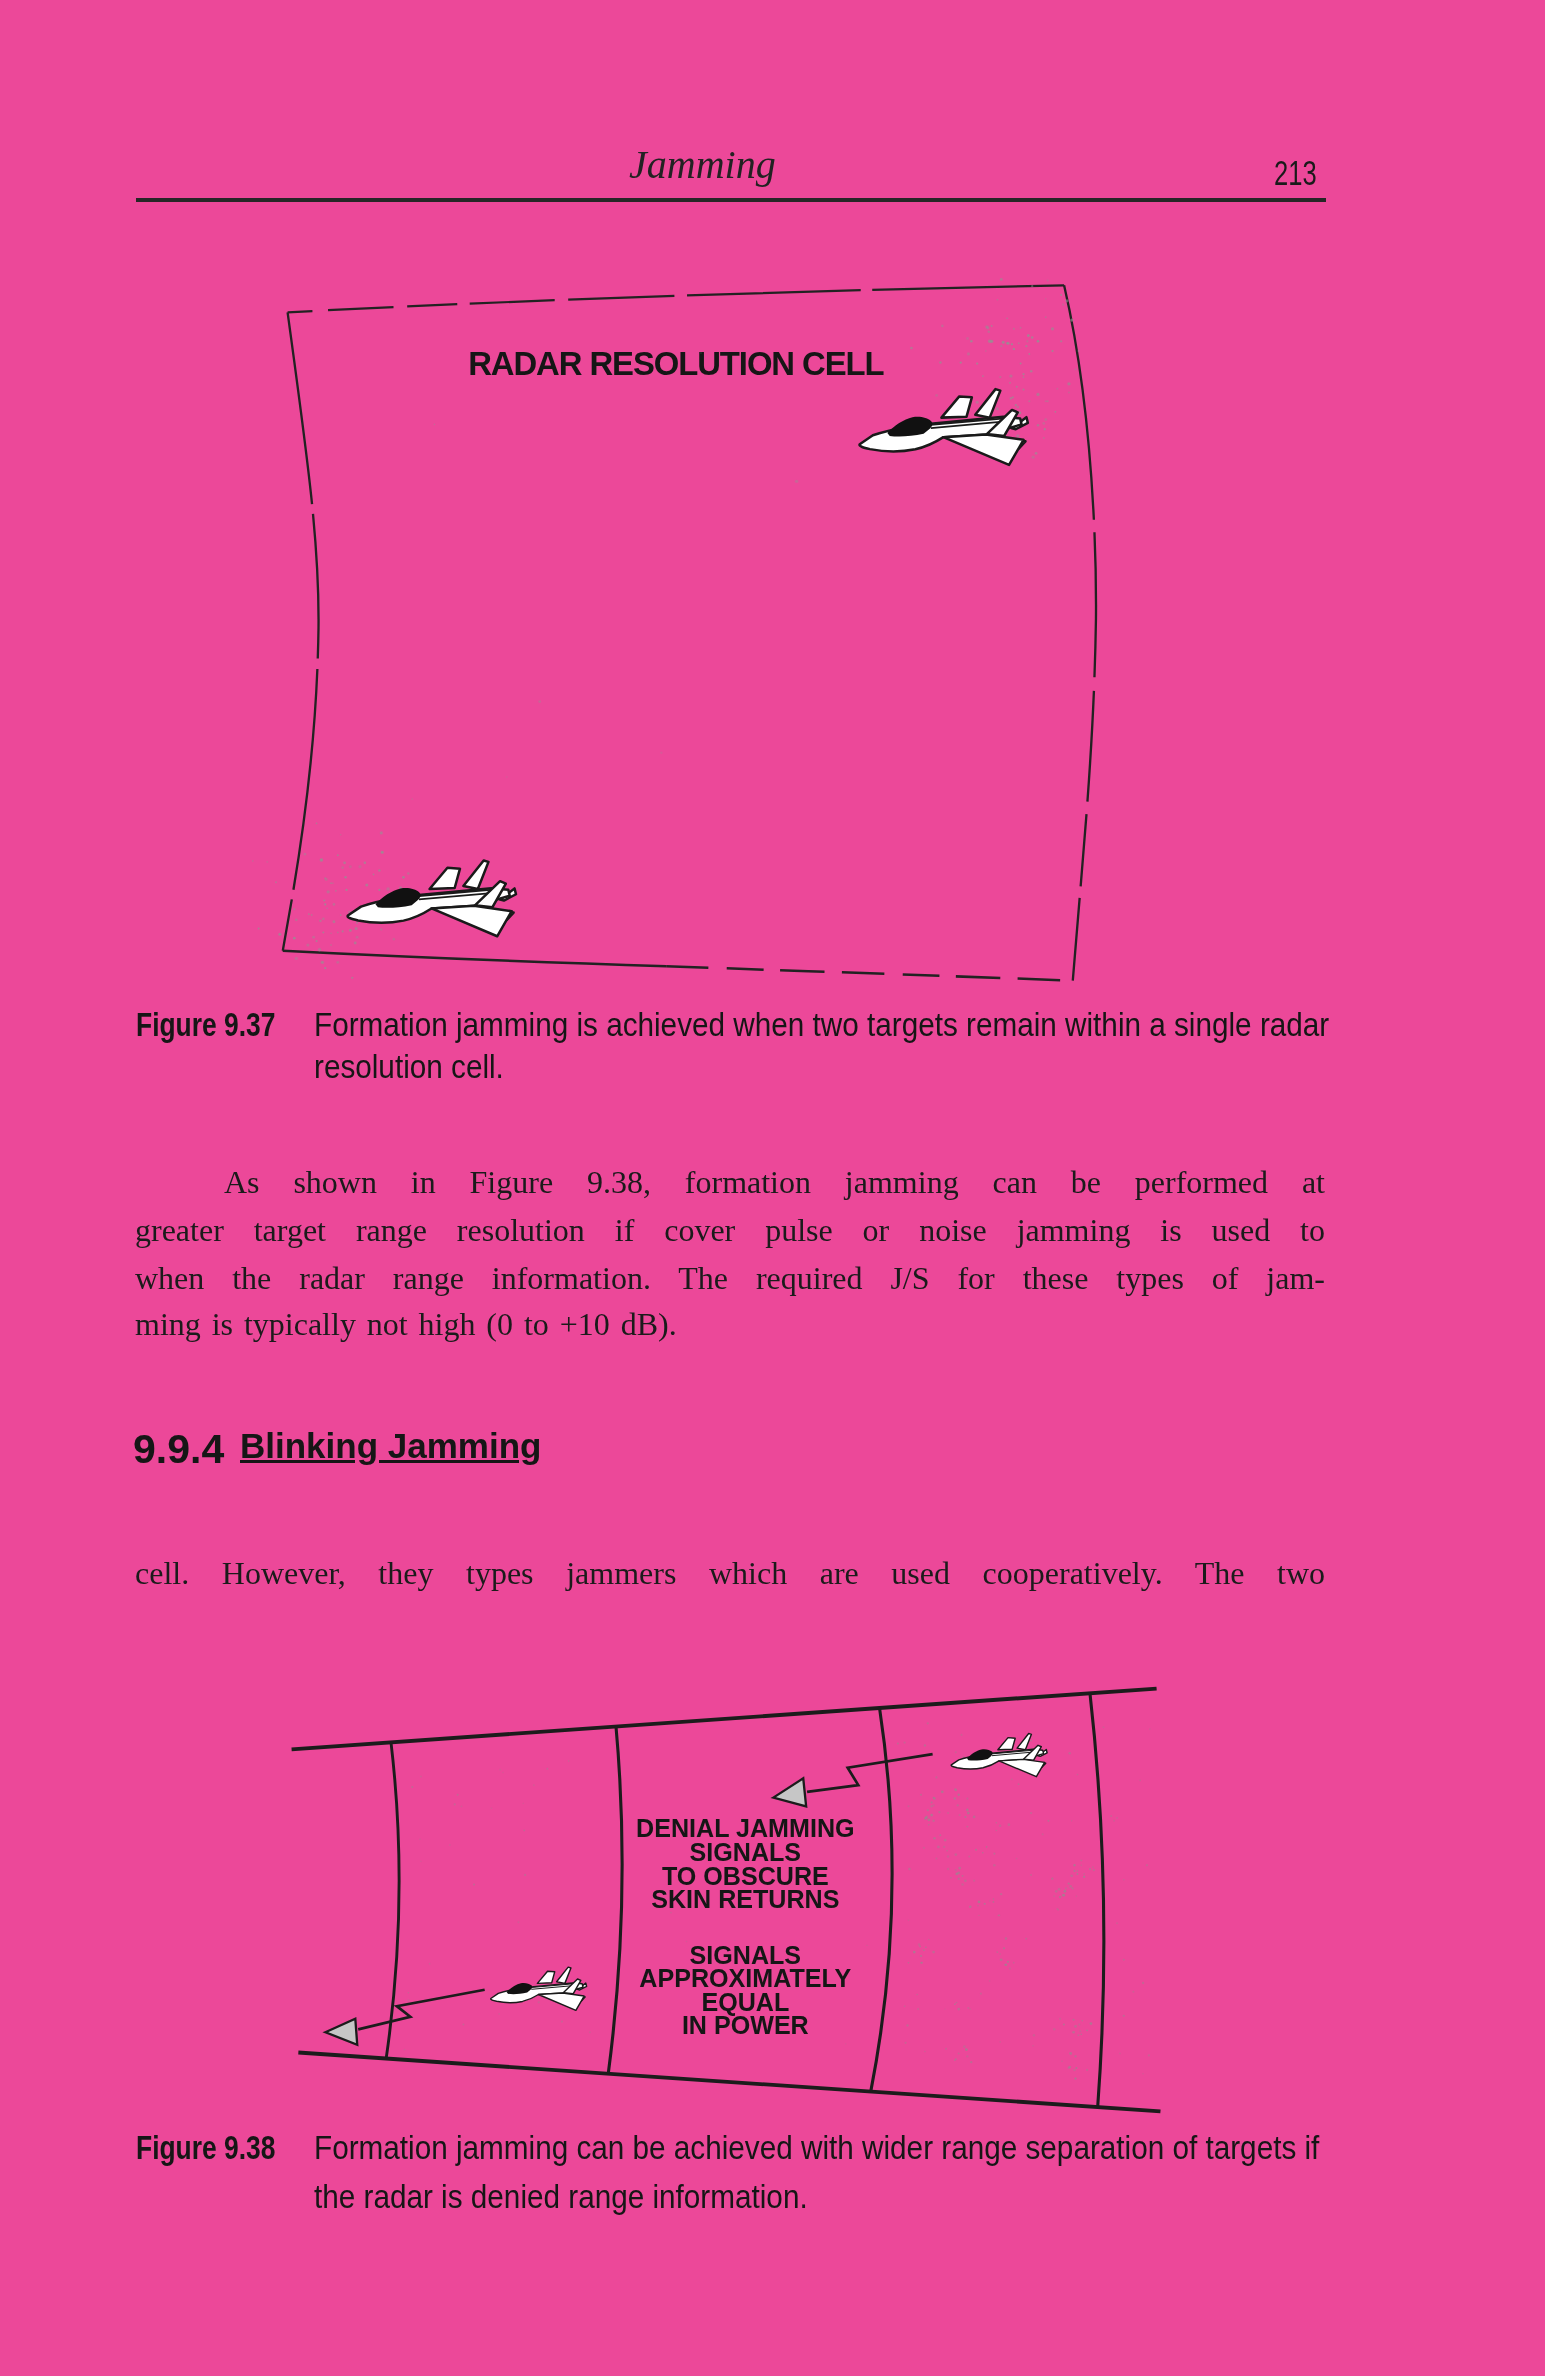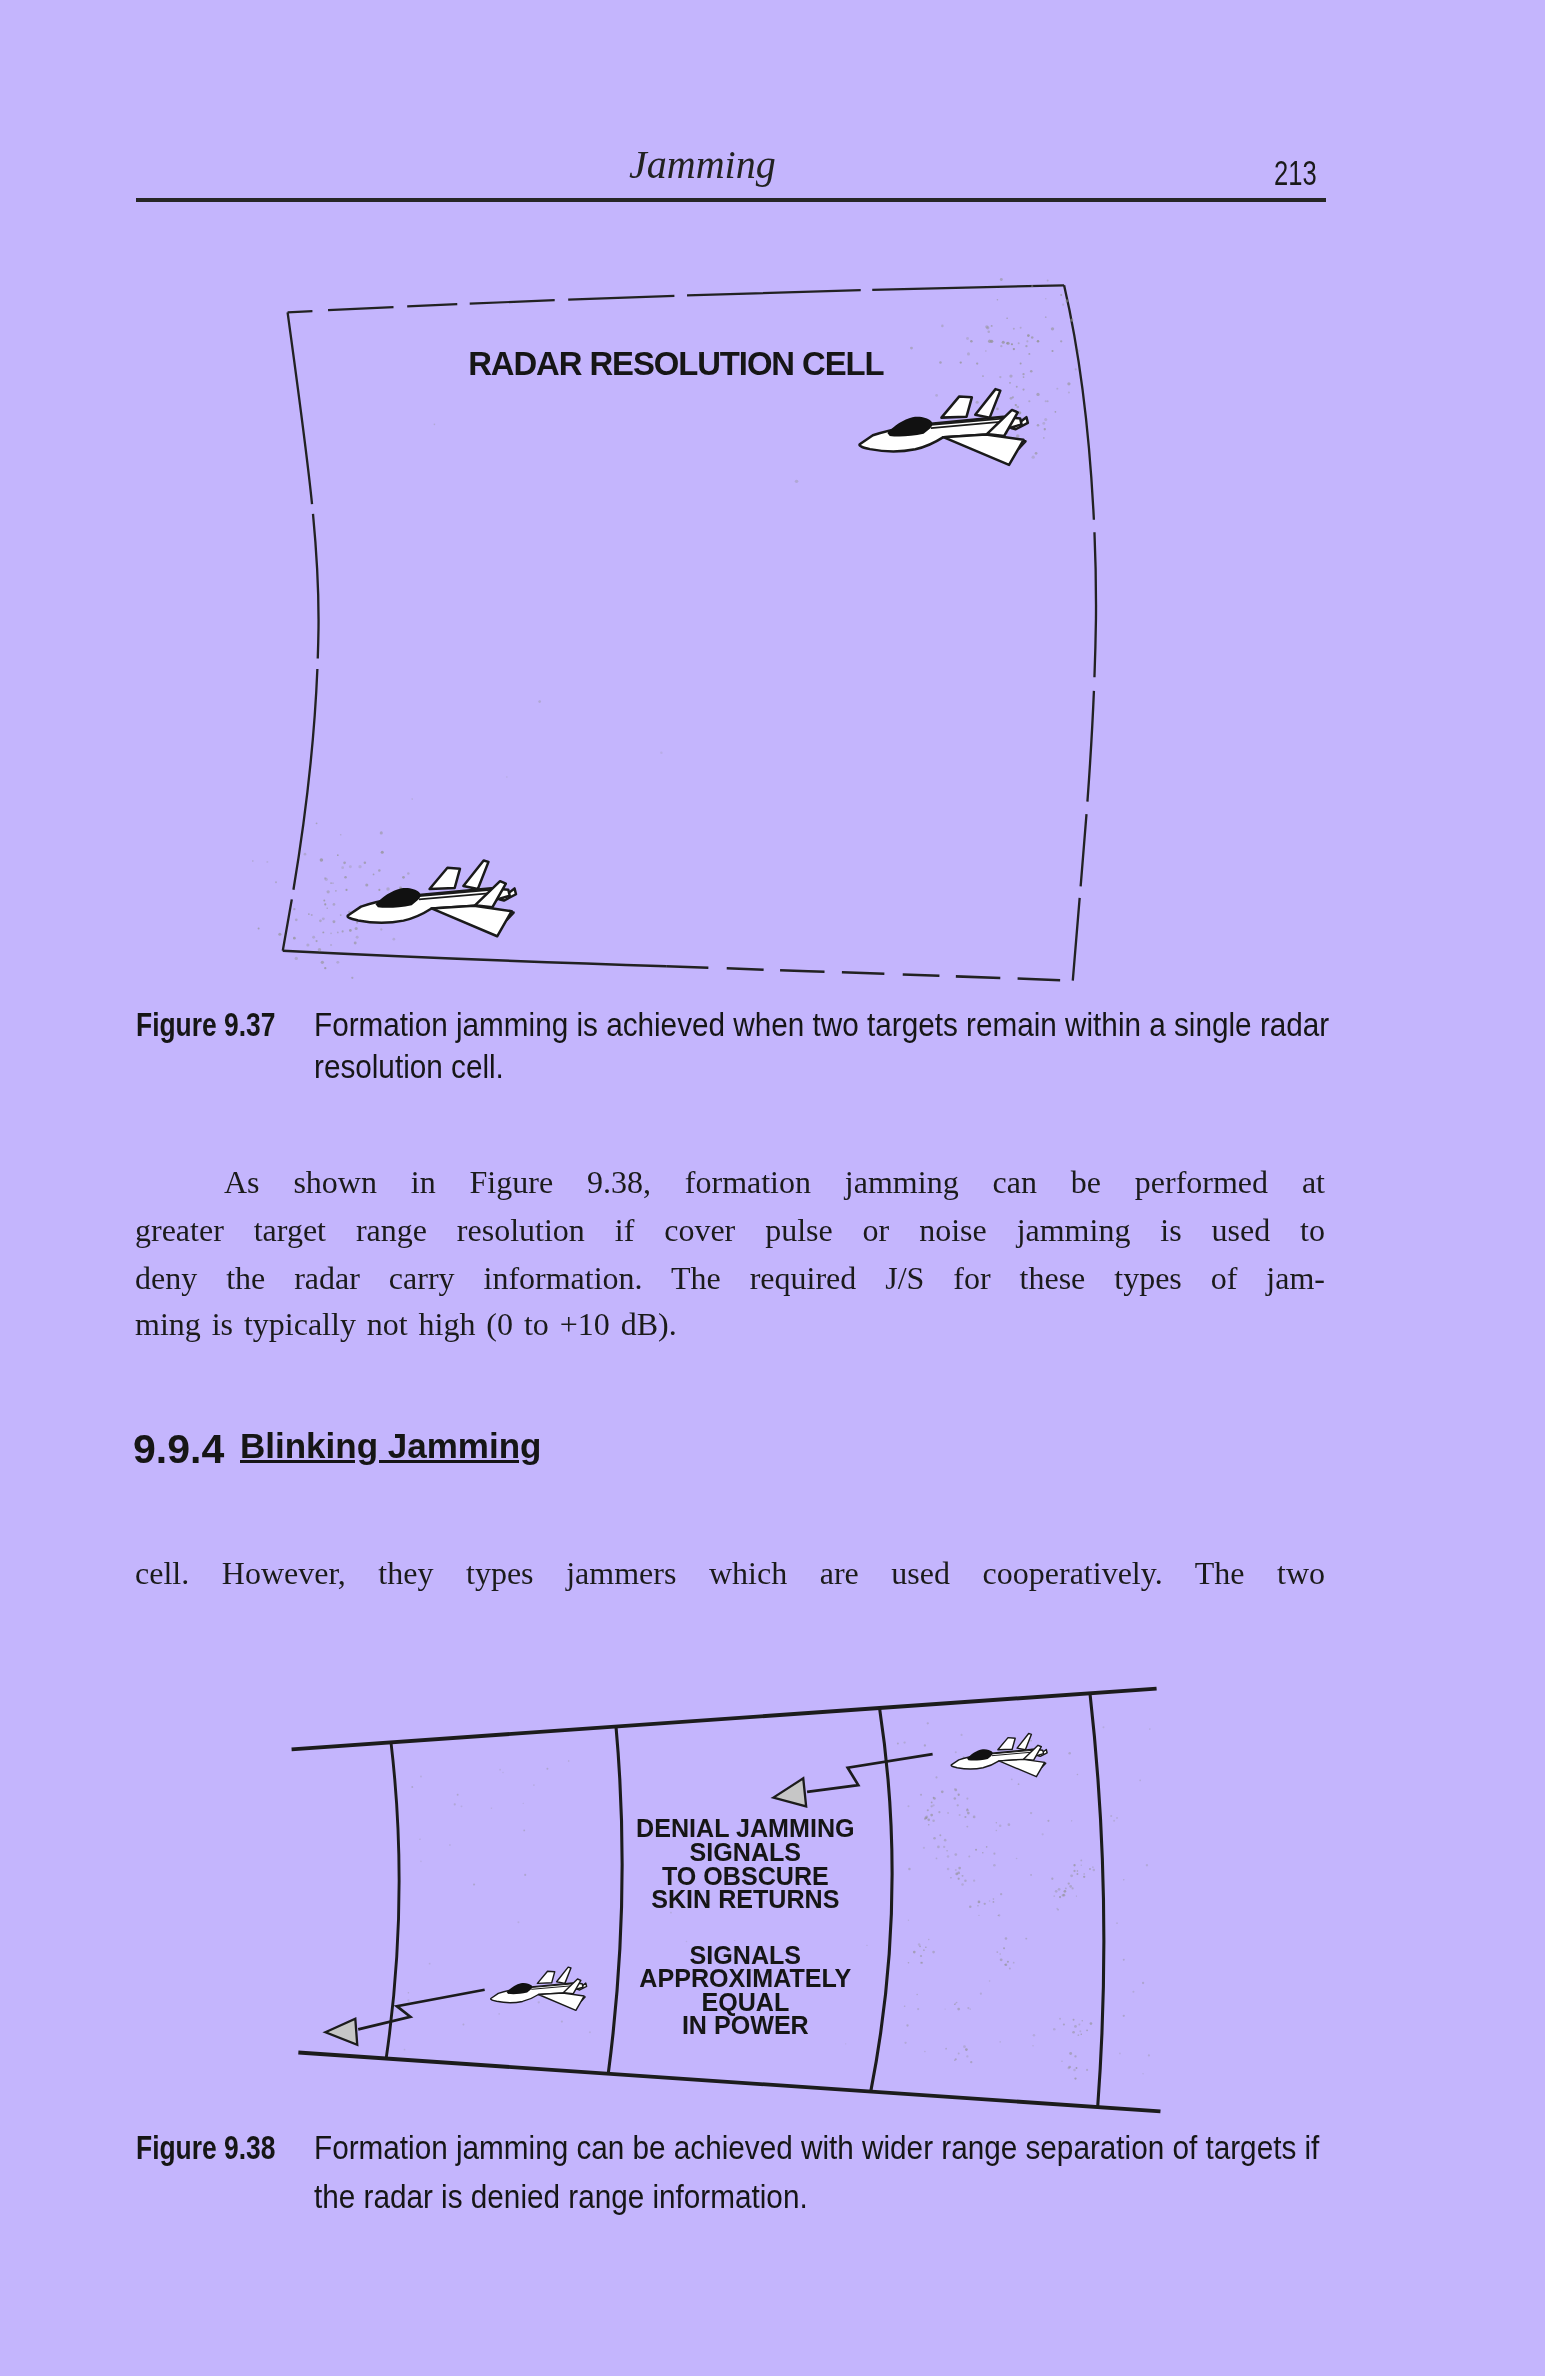--- a/index.html
+++ b/index.html
@@ -1,16 +1,16 @@
 <!DOCTYPE html>
 <html><head>
 <meta charset="utf-8">
 <style>
   html,body{margin:0;padding:0;background:#fff;}
-  #page{position:relative;width:1546px;height:2376px;background:#c4b5fd;overflow:hidden;
+  #page{position:relative;width:1546px;height:2376px;background:#ec4899;overflow:hidden;
         font-family:"Liberation Sans", sans-serif;color:#161616;}
   .abs{position:absolute;white-space:nowrap;}
   .serif{font-family:"Liberation Serif", serif;}
   .jline{position:absolute;white-space:nowrap;font-family:"Liberation Serif",serif;
          font-size:32px;line-height:43px;color:#1b1b1b;
          text-align:justify;text-align-last:justify;}
 </style>
 </head>
 <body>
 <div id="page">
@@ -226,21 +226,21 @@
   <div class="abs" style="left:136px;top:1006px;font-size:33px;font-weight:bold;transform:scaleX(0.8);transform-origin:0 0;">Figure 9.37</div>
 
   <div class="abs" style="left:314px;top:1006px;font-size:33px;transform:scaleX(0.9);transform-origin:0 0;">Formation jamming is achieved when two targets remain within a single radar</div>
 
   <div class="abs" style="left:314px;top:1048px;font-size:33px;transform:scaleX(0.9);transform-origin:0 0;">resolution cell.</div>
 
   <div class="jline" style="left:224px;top:1161px;width:1101px;">As shown in Figure 9.38, formation jamming can be performed at</div>
 
   <div class="jline" style="left:135px;top:1209px;width:1190px;">greater target range resolution if cover pulse or noise jamming is used to</div>
 
-  <div class="jline" style="left:135px;top:1257px;width:1190px;">deny the radar carry information. The required J/S for these types of jam-</div>
+  <div class="jline" style="left:135px;top:1257px;width:1190px;">when the radar range information. The required J/S for these types of jam-</div>
 
   <div class="jline" style="left:135px;top:1303px;width:1190px;text-align-last:left;word-spacing:2.9px;">ming is typically not high (0 to +10 dB).</div>
 
   <div class="abs" style="left:133px;top:1426px;font-size:41px;font-weight:bold;">9.9.4</div>
 
   <div class="abs" style="left:240px;top:1426px;font-size:35px;font-weight:bold;text-decoration:underline;">Blinking Jamming</div>
 
 
   <div class="jline" style="left:135px;top:1552px;width:1190px;">cell. However, they types jammers which are used cooperatively. The two</div>
 

